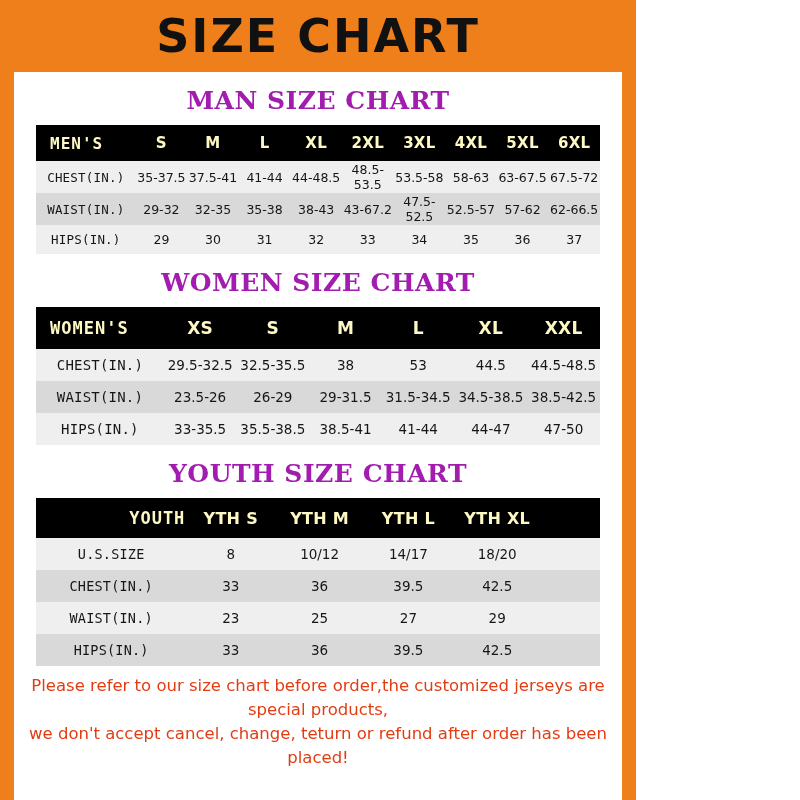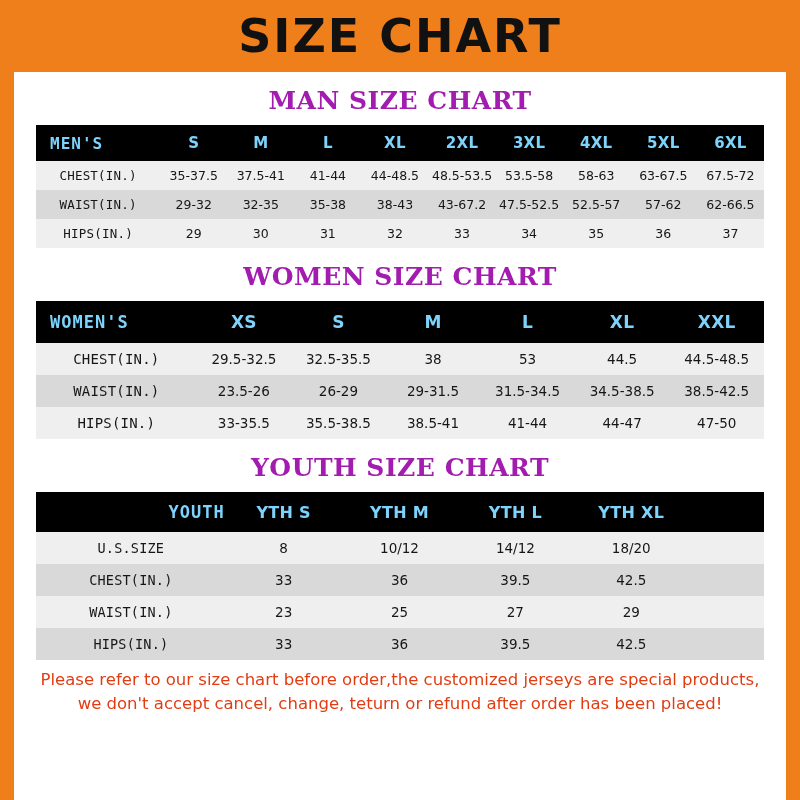--- a/index.html
+++ b/index.html
@@ -8,21 +8,21 @@
   }
   body {
     width: 800px;
     height: 800px;
     background: #ffffff;
     font-family: "DejaVu Sans", sans-serif;
     overflow: hidden;
   }
   .page {
     position: relative;
-    width: 800px;
+    width: 636px;
     height: 800px;
     background: #ffffff;
     box-sizing: border-box;
     border-left: 14px solid #ef7f1a;
     border-right: 14px solid #ef7f1a;
   }
   .header-band {
     background: #ef7f1a;
     height: 72px;
     display: flex;
@@ -54,21 +54,21 @@
     width: 100%;
     border-collapse: collapse;
     table-layout: fixed;
   }
   table.size-table td, table.size-table th {
     text-align: center;
     vertical-align: middle;
   }
   .hdr-row th {
     background: #000000;
-    color: #7dd3fc;
+    color: #fef9c3;
     font-family: "DejaVu Sans Mono", monospace;
     font-weight: bold;
     font-size: 14.5px;
     height: 34px;
     letter-spacing: 0.3px;
   }
   .hdr-row th.rowlabel {
     text-align: left;
     padding-left: 14px;
     font-size: 16px;
@@ -235,21 +235,21 @@
         <th class="size-h">YTH S</th>
         <th class="size-h">YTH M</th>
         <th class="size-h">YTH L</th>
         <th class="size-h">YTH XL</th>
         <th style="width:10%;background:#000;"></th>
       </tr>
       <tr class="body-row row-light">
         <td class="rowlabel">U.S.SIZE</td>
         <td>8</td>
         <td>10/12</td>
-        <td>14/12</td>
+        <td>14/17</td>
         <td>18/20</td>
         <td></td>
       </tr>
       <tr class="body-row row-dark">
         <td class="rowlabel">CHEST(IN.)</td>
         <td>33</td>
         <td>36</td>
         <td>39.5</td>
         <td>42.5</td>
         <td></td>

